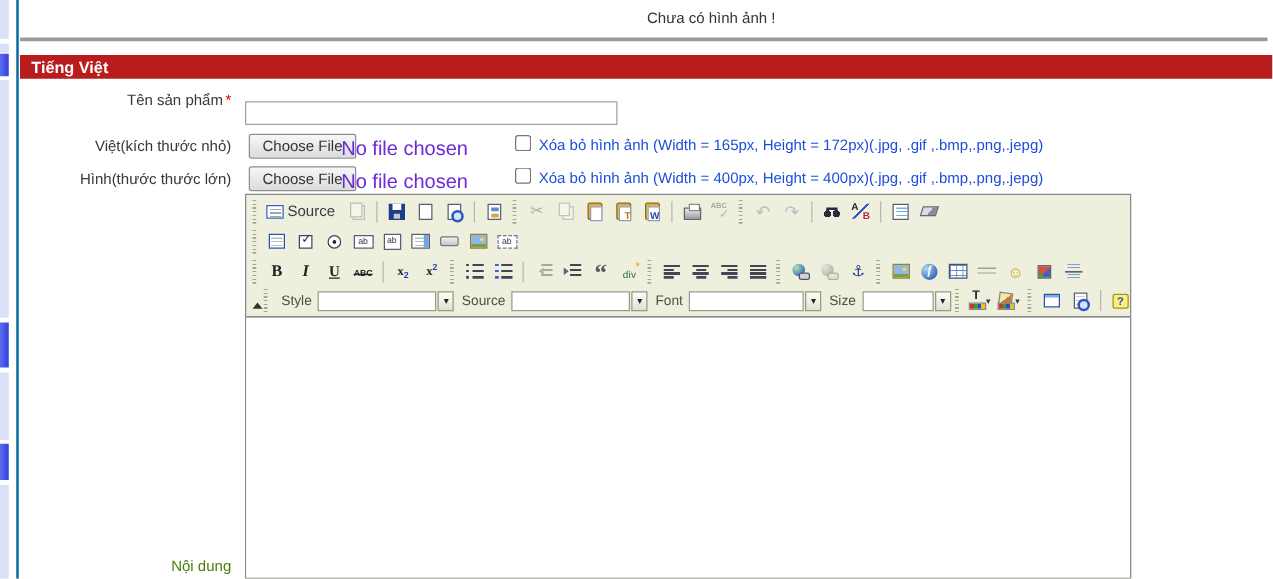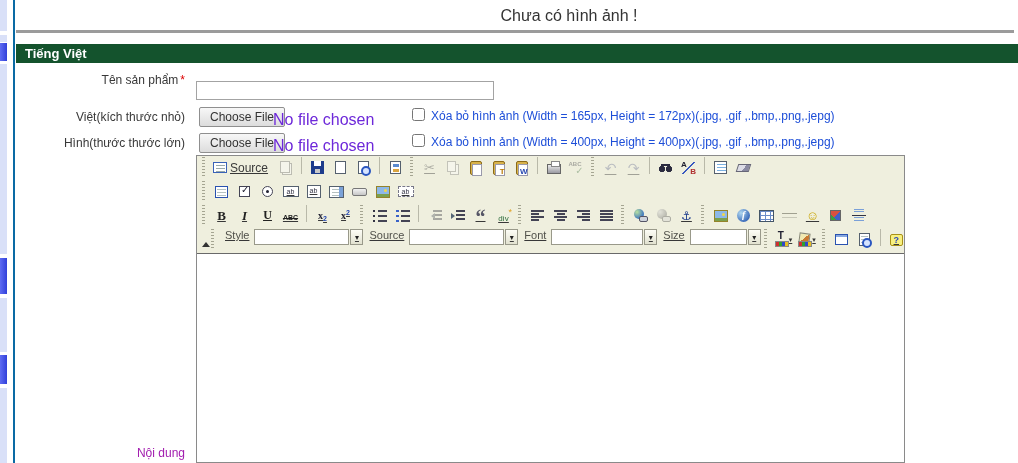--- a/index.html
+++ b/index.html
@@ -8,40 +8,40 @@
     width:1018px; height:463px; position:relative; overflow:hidden;
     background:#fff; font-family:"Liberation Sans","DejaVu Sans",sans-serif;
     color:#383838; font-size:12px;
   }
   
   .rail-seg { position:absolute; left:0; width:7px; }
   .rail-lav { background:#d9e0f8; }
   .rail-blue { background:linear-gradient(90deg,#5e6cf2,#3140da); }
   .vline { position:absolute; left:13px; top:0; bottom:0; width:2px; background:#0a6aa4; }
   
-  .top-msg { position:absolute; left:120px; right:0; top:7px; text-align:center; font-size:16px; color:#333; }
+  .top-msg { position:absolute; left:120px; right:0; top:7px; text-align:center; font-size:12px; color:#333; }
   .divider { position:absolute; left:16px; right:4px; top:30px; height:3px; background:#9b9b9b; }
-  .section-bar { position:absolute; left:16px; right:0; top:44px; height:19px; background:#14532d;
+  .section-bar { position:absolute; left:16px; right:0; top:44px; height:19px; background:#b91c1c;
     color:#fff; font-weight:bold; font-size:13px; line-height:19px; padding-left:9px; }
   
   .flabel { position:absolute; left:16px; width:169px; text-align:right; font-size:12px; color:#383838; }
   .req { color:#dd0000; margin-left:2px; }
   .txt-input { position:absolute; left:196px; top:81px; width:298px; height:19px;
     border:1px solid #a3a3a3; background:#fff; font-size:12px; padding:0 3px; }
   .file-btn { position:absolute; height:20px; padding:0 10px; font-size:12px; color:#333;
     background:linear-gradient(#f7f7f7,#dcdcdc); border:1px solid #8f8f8f; border-radius:2px;
     font-family:inherit; }
   .file-status { position:absolute; font-size:16px; color:#6d28d9; }
   .cb { position:absolute; width:13px; height:13px; margin:0; }
   .cb-label { position:absolute; font-size:12px; color:#1d4ed8; white-space:nowrap; }
   
   .editor { position:absolute; left:196px; top:155px; width:709px; height:308px;
     border:1px solid #8a8a8a; background:#efefde; }
   .toolbar { position:relative; padding:1px 2px 0 2px; height:96px; }
-  .tb-row { display:flex; height:24px;text-decoration:underline; }
+  .tb-row { display:flex; align-items:center; height:24px; }
   .tb-row.r4 { height:23px; padding-left:9px; }
   .tbtn { width:23px; height:21px; display:flex; align-items:center; justify-content:center; flex:0 0 auto; cursor:default; }
   .tbtn.wide { width:auto; padding:0 3px; }
   .tb-sep { width:1px; height:17px; background:#b9b9a9; margin:0 4px; flex:0 0 auto; }
   .tb-grip { width:3px; height:19px; margin:0 5px 0 3px; flex:0 0 auto;
     background:repeating-linear-gradient(180deg,#a5a592 0 1px,transparent 1px 3px); }
   .dis { opacity:.42; filter:grayscale(55%); }
   .src-label { font-size:12px; color:#3a3a3a; margin:0 3px; }
   .tb-collapse { position:absolute; left:5px; bottom:5px; width:0; height:0;
     border-left:4px solid transparent; border-right:4px solid transparent; border-bottom:5px solid #333; }
@@ -183,21 +183,21 @@
     background:linear-gradient(135deg,#f0e8b0 0 50%,#c87830 50%); border:1px solid #887; }
   .i-text-color::after, .i-bg-color::after { content:""; position:absolute; left:0; bottom:0; width:12px; height:4px;
     border:1px solid #888; background:linear-gradient(90deg,#d03030 0 25%,#30a030 0 50%,#3048c8 0 75%,#e8c020 0); }
   .i-fit-window { width:13px; height:11px; border:1px solid #2a52b0; background:#fff; box-shadow:inset 0 2px 0 #88a8e0; }
   .i-show-blocks { width:11px; height:13px; background:#fff; border:1px solid #55606e; position:relative;
     background-image:repeating-linear-gradient(180deg,#9aab 0 1px,transparent 1px 3px);
     background-size:7px 9px; background-position:1px 2px; background-repeat:no-repeat; }
   .i-about { width:13px; height:12px; background:#f8f080; border:1px solid #a89018; border-radius:2px;
     text-align:center; line-height:11px; font-size:9px; font-weight:bold; color:#2848c0; }
   .i-about::before { content:"?"; }
-  .content-label { position:absolute; left:16px; width:169px; top:446px; text-align:right; font-size:12px; color:#a21caf; }
+  .content-label { position:absolute; left:16px; width:169px; top:446px; text-align:right; font-size:12px; color:#4d7c0f; }
 </style>
 </head>
 <body>
 
 <div>
   <div class="rail-seg rail-lav" style="top:0;height:31px"></div>
   <div class="rail-seg rail-lav" style="top:35px;height:7px"></div>
   <div class="rail-seg rail-blue" style="top:43px;height:18px"></div>
   <div class="rail-seg rail-lav" style="top:64px;height:190px"></div>
   <div class="rail-seg rail-blue" style="top:258px;height:36px"></div>

